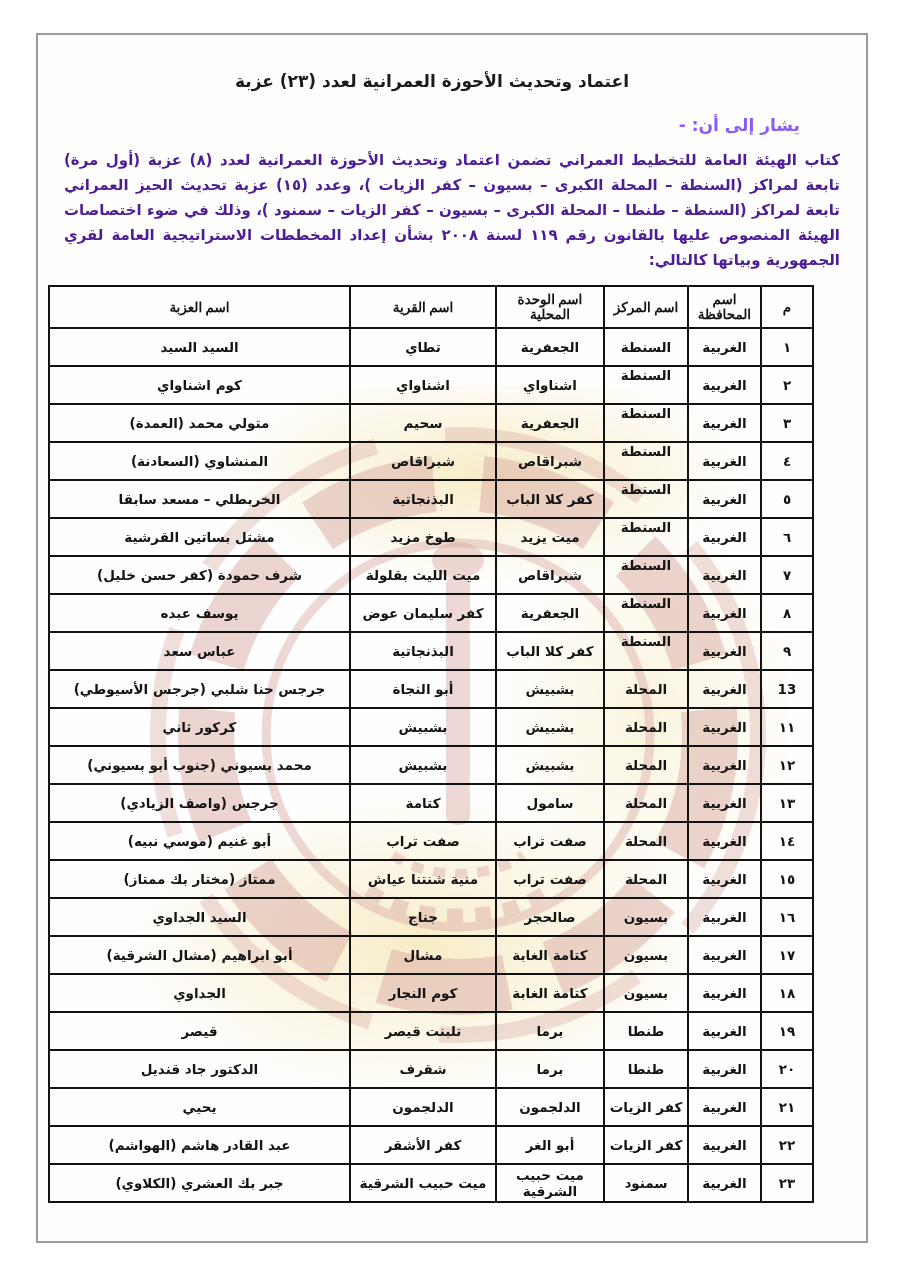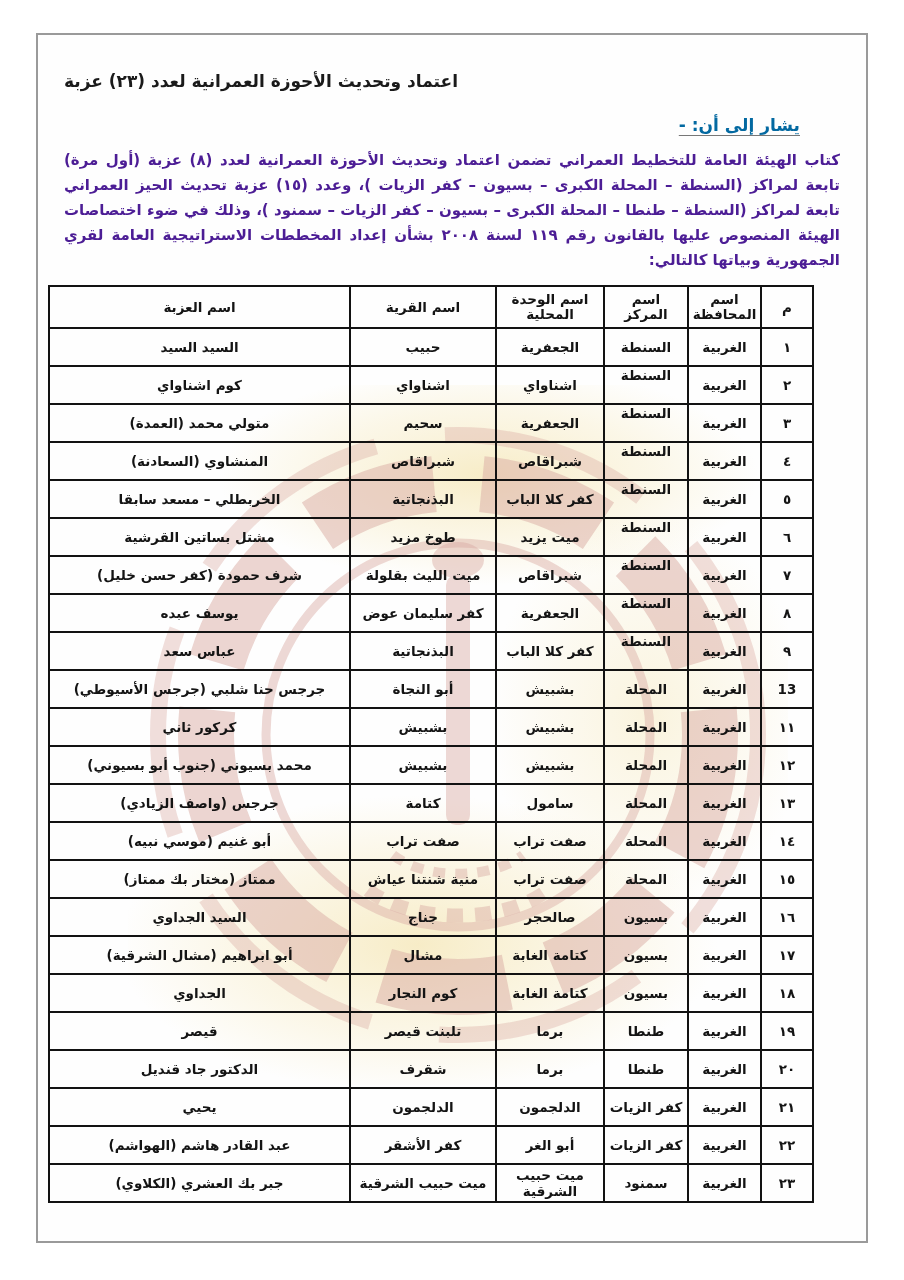--- a/index.html
+++ b/index.html
@@ -25,32 +25,31 @@
   .content {
     position: relative;
     direction: rtl;
     padding: 36px 26px 0 26px;
     z-index: 1;
   }
   .doc-title {
     font-size: 17px;
     font-weight: bold;
     color: #1a1a1a;
-    text-align: left;
+    text-align: center;
     margin-left: 0;
     margin-right: 40px;
   }
   .doc-subtitle {
     margin-top: 24px;
     margin-right: 40px;
     font-size: 17px;
     font-weight: bold;
-    color: #0369a1;
+    color: #8b5cf6;
     text-align: right;
-    text-decoration: underline;
     text-underline-offset: 4px;
     text-decoration-thickness: 1px;
     text-decoration-color: #777;
   }
   .doc-paragraph {
     margin-top: 13px;
     font-size: 15px;
     font-weight: bold;
     color: #4c1d95;
     line-height: 25px;
@@ -82,20 +81,21 @@
     font-weight: bold;
     color: #141414;
     padding: 2px 3px;
     background: transparent;
     overflow: hidden;
   }
   table.main th {
     height: 42px;
     font-size: 13.5px;
     line-height: 15px;
+    font-family: Liberation Serif, serif;
   }
   table.main td {
     height: 38px;
     font-size: 13.5px;
   }
   col.c-num   { width: 52px; }
   col.c-gov   { width: 73px; }
   col.c-cen   { width: 84px; }
   col.c-unit  { width: 108px; }
   col.c-vil   { width: 146px; }
@@ -161,21 +161,21 @@
             <th>اسم القرية</th>
             <th>اسم العزبة</th>
           </tr>
         </thead>
         <tbody id="rows-body">
             <tr>
     <td>١</td>
     <td>الغربية</td>
     <td>السنطة</td>
     <td>الجعفرية</td>
-    <td>حبيب</td>
+    <td>تطاي</td>
     <td>السيد السيد</td>
   </tr>
             <tr>
     <td>٢</td>
     <td>الغربية</td>
     <td><span class="raised">السنطة</span></td>
     <td>اشناواي</td>
     <td>اشناواي</td>
     <td>كوم اشناواي</td>
   </tr>

